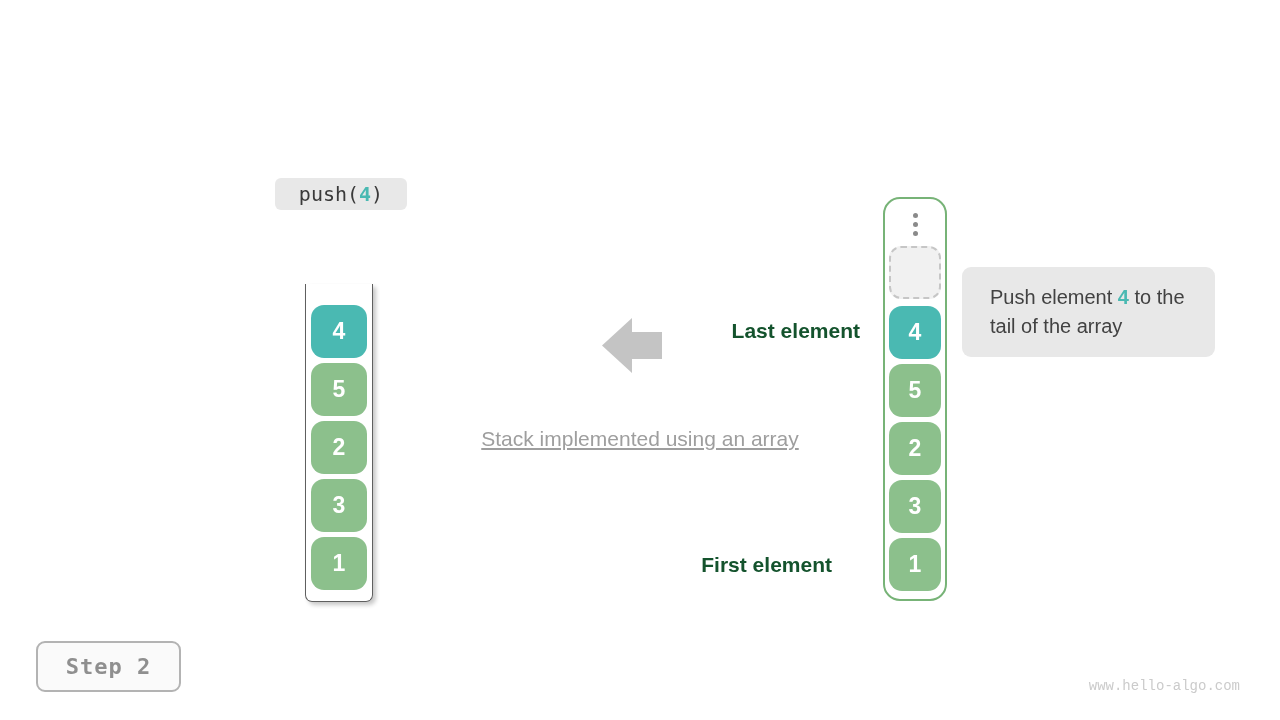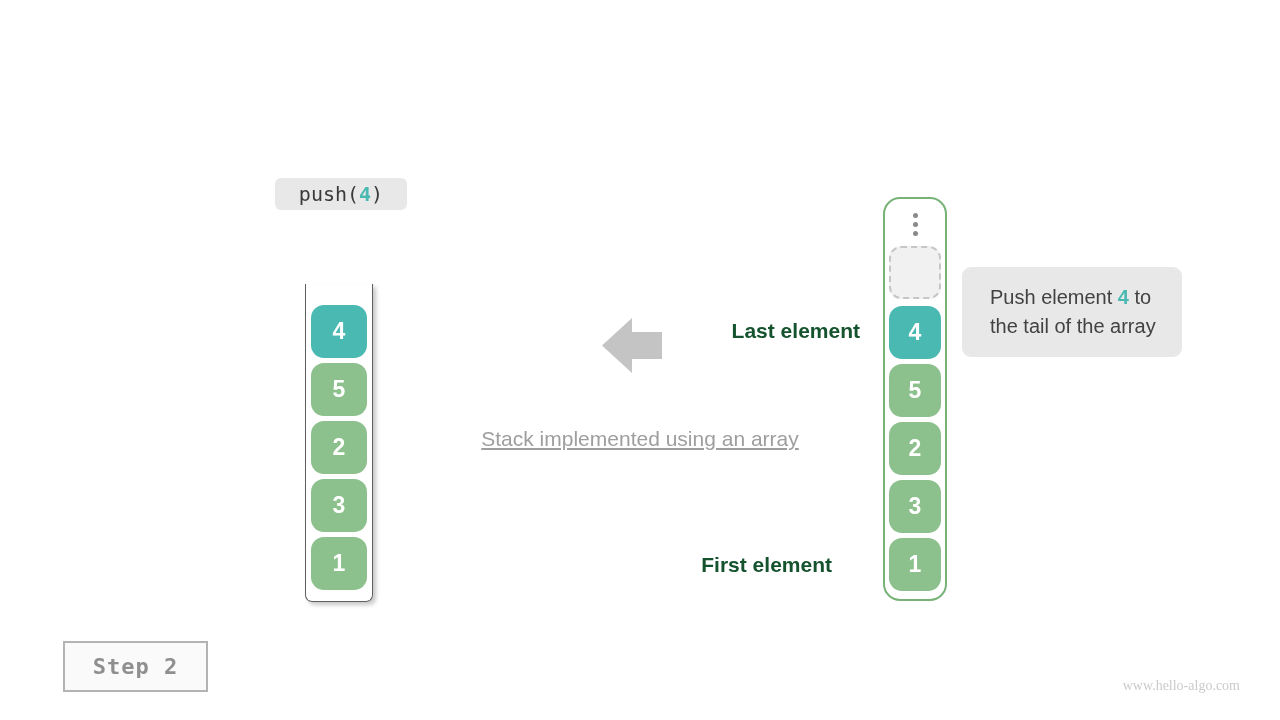--- a/index.html
+++ b/index.html
@@ -60,41 +60,41 @@
   }
   .elem-label.last{right:420px;top:319px;}
   .elem-label.first{right:448px;top:553px;}
   .caption{
     position:absolute;left:640px;top:427px;transform:translateX(-50%);
     font-size:21px;color:#9e9e9e;white-space:nowrap;text-decoration:underline;
   }
 
   
   .tooltip{
-    position:absolute;left:962px;top:267px;width:220px;height:90px;
+    position:absolute;left:962px;top:267px;width:253px;height:90px;
     background:#e8e8e8;border-radius:9px;box-sizing:border-box;
     display:flex;align-items:center;padding-left:28px;
     font-size:20px;line-height:29px;color:#424242;
   }
   .tooltip .txt{width:206px;}
 
   
   .step-badge{
     position:absolute;left:36px;top:641px;width:145px;height:51px;
-    background:#fafafa;border:2px solid #b3b3b3;border-radius:0;
+    background:#fafafa;border:2px solid #b3b3b3;border-radius:9px;
     box-sizing:border-box;
     display:flex;align-items:center;justify-content:center;
     font-family:"DejaVu Sans Mono",monospace;font-size:22px;font-weight:bold;
-    color:#8f8f8f;letter-spacing:1px;margin-left:27px;
+    color:#8f8f8f;letter-spacing:1px;
   }
 
   
   .watermark{
     position:absolute;right:40px;bottom:26px;
-    font-family:Liberation Serif, serif;font-size:14px;color:#cbcbcb;
+    font-family:Liberation Mono, monospace;font-size:14px;color:#cbcbcb;
   }
 </style>
 </head>
 <body>
 
 <div class="canvas">
 
   <div class="op-badge">
     <span>push(</span>
       <span class="teal-text">4</span>

